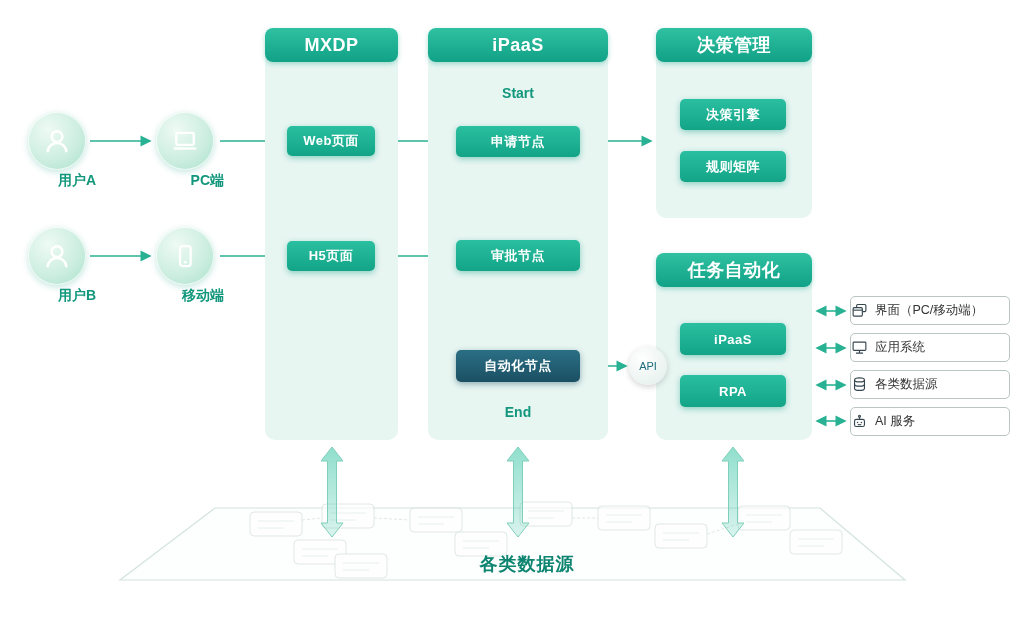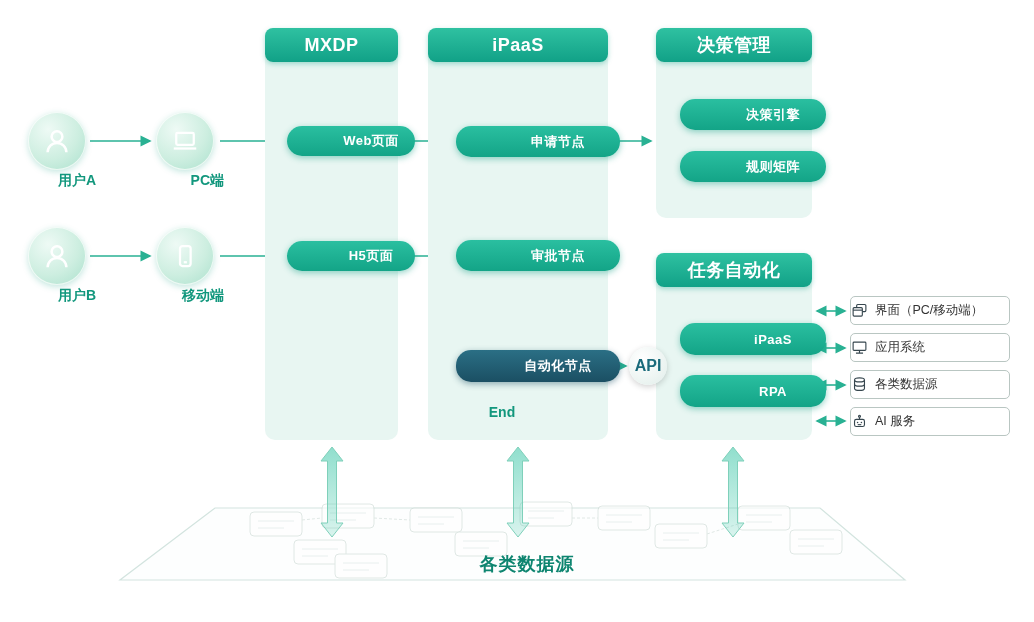--- a/index.html
+++ b/index.html
@@ -10,24 +10,24 @@
   .overlay{position:absolute;left:0;top:0;width:1034px;height:622px;pointer-events:none;}
   .col{position:absolute;background:#e8f6f2;border-radius:10px;}
   .col-header{
     position:absolute;border-radius:8px;
     background:linear-gradient(180deg,#2fc1a1 0%,#11a187 100%);
     color:#fff;font-weight:bold;font-size:18px;letter-spacing:.5px;
     display:flex;align-items:center;justify-content:center;
     box-shadow:0 2px 5px rgba(17,161,135,.35);z-index:3;
   }
   .node{
-    position:absolute;border-radius:15px;color:#fff;font-size:13px;font-weight:bold;
+    position:absolute;border-radius:5px;color:#fff;font-size:13px;font-weight:bold;
     background:linear-gradient(180deg,#2abfa0 0%,#13a487 100%);
     display:flex;align-items:center;justify-content:center;
-    box-shadow:0 2px 6px rgba(23,160,133,.45);z-index:3;letter-spacing:.5px;padding-left:40px;
+    box-shadow:0 2px 6px rgba(23,160,133,.45);z-index:3;letter-spacing:.5px;
   }
   .node.dark{
     background:linear-gradient(180deg,#2b6f85 0%,#1b4f63 100%);
     box-shadow:0 2px 6px rgba(27,79,99,.45);
   }
   .flow-label{
     position:absolute;color:#12977d;font-weight:bold;font-size:14px;
     text-align:center;z-index:3;
   }
   .actor{
@@ -38,21 +38,21 @@
   }
   .actor-label{
     position:absolute;width:78px;text-align:right;color:#12977d;
     font-weight:bold;font-size:14px;z-index:3;
   }
   .api-circle{
     position:absolute;width:38px;height:38px;border-radius:50%;
     background:radial-gradient(circle at 35% 30%,#ffffff 0%,#e7f1ee 80%,#d8e8e4 100%);
     box-shadow:0 2px 6px rgba(0,0,0,.18);
     display:flex;align-items:center;justify-content:center;
-    color:#1b6b7b;font-weight:bold;font-size:16px;z-index:4;
+    color:#1b6b7b;font-weight:normal;font-size:11px;z-index:4;
   }
   .integ{
     position:absolute;left:850px;width:160px;height:29px;background:#fff;
     border:1px solid #b9c6c2;border-radius:5px;box-sizing:border-box;
     display:flex;align-items:center;gap:7px;
     font-size:12.5px;color:#333;z-index:3;
   }
   .layer-label{
     position:absolute;left:427px;top:552px;width:200px;text-align:center;
     color:#0e8570;font-weight:bold;font-size:18px;letter-spacing:1px;z-index:3;
@@ -210,24 +210,25 @@
         <rect x="8" y="4" width="8.5" height="16" rx="2"></rect>
         <path d="M11,17 h2.5"></path>
       </g>
     </svg>
   </div>
   <div class="actor-label" style="left:146px;top:287px">移动端</div>
 
   <div class="node" style="left:287px;top:126px;width:88px;height:30px">Web页面</div>
   <div class="node" style="left:287px;top:241px;width:88px;height:30px">H5页面</div>
 
+  <div class="flow-label" style="left:428px;top:85px;width:180px">Start</div>
   <div class="node" style="left:456px;top:126px;width:124px;height:31px">申请节点</div>
   <div class="node" style="left:456px;top:240px;width:124px;height:31px">审批节点</div>
   <div class="node dark" style="left:456px;top:350px;width:124px;height:32px">自动化节点</div>
-  <div class="flow-label" style="left:412px;top:404px;width:180px">End</div>
+  <div class="flow-label" style="left:428px;top:404px;width:180px">End</div>
 
   <div class="node" style="left:680px;top:99px;width:106px;height:31px">决策引擎</div>
   <div class="node" style="left:680px;top:151px;width:106px;height:31px">规则矩阵</div>
 
   <div class="node" style="left:680px;top:323px;width:106px;height:32px">iPaaS</div>
   <div class="node" style="left:680px;top:375px;width:106px;height:32px">RPA</div>
 
   <div class="api-circle" style="left:629px;top:347px">API</div>
 
   <div class="integ" style="top:296px">

